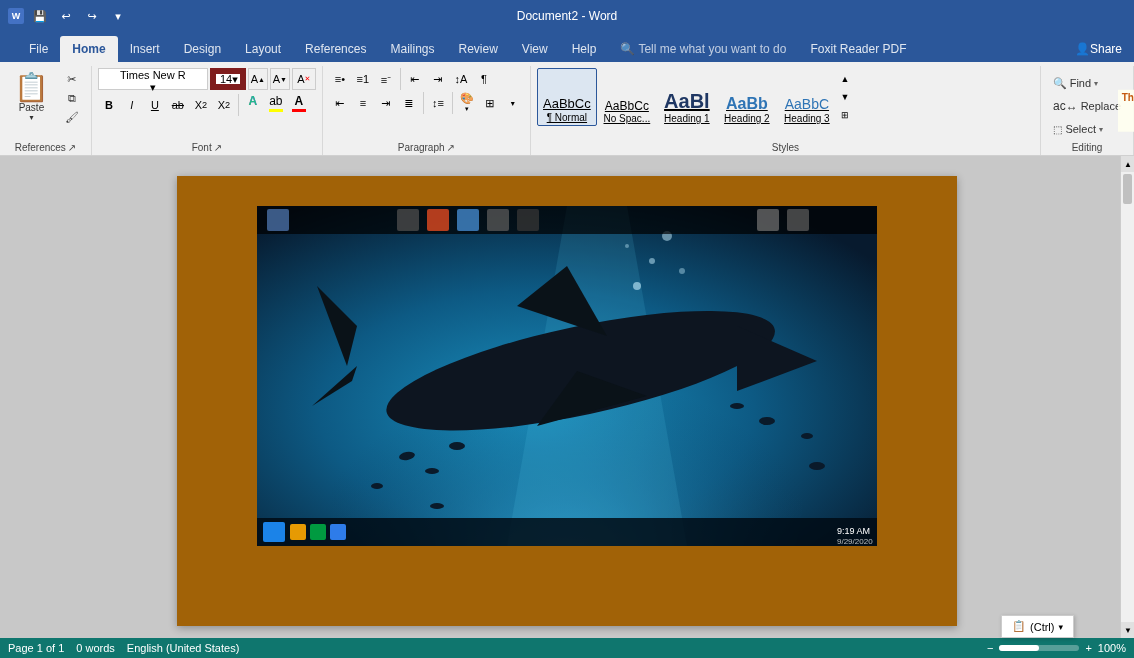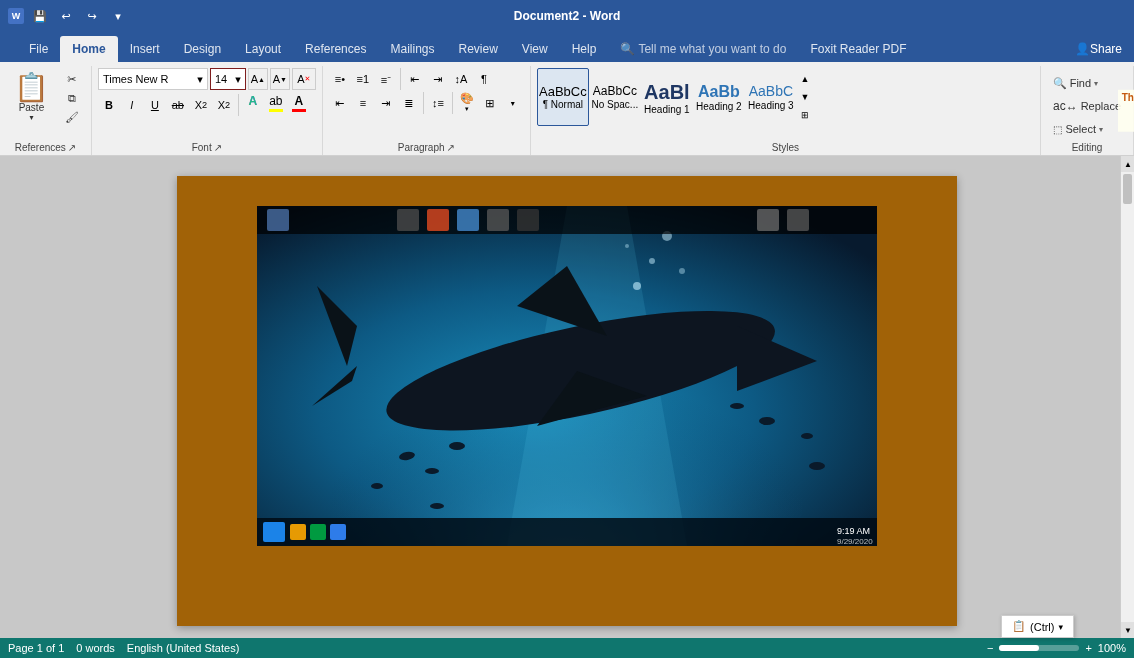--- a/index.html
+++ b/index.html
@@ -9,21 +9,21 @@
     .title-bar {
       height: 32px;
       background: #2b579a;
       display: flex;
       align-items: center;
       justify-content: space-between;
       padding: 0 8px;
       color: white;
     }
     .title-bar-left { display: flex; align-items: center; gap: 6px; }
-    .title-bar-center { position: absolute; left: 50%; transform: translateX(-50%); font-size: 12px; color: white; font-weight: bold; }
+    .title-bar-center { position: absolute; left: 50%; transform: translateX(-50%); font-size: 12px; color: white; }
     .title-bar-right { display: flex; align-items: center; gap: 4px; margin-left: auto; }
     .title-icon { width: 16px; height: 16px; background: #4472c4; border-radius: 2px; display: flex; align-items: center; justify-content: center; font-size: 9px; color: white; font-weight: bold; }
     .title-btn { width: 18px; height: 18px; background: none; border: none; cursor: pointer; color: #ccc; font-size: 11px; display: flex; align-items: center; justify-content: center; border-radius: 2px; }
     .qat-btn { width: 20px; height: 20px; background: none; border: none; cursor: pointer; color: white; font-size: 11px; display: flex; align-items: center; justify-content: center; }
     .sign-in-btn { background: white; color: #2b579a; border: none; padding: 3px 10px; font-size: 11px; border-radius: 2px; cursor: pointer; font-weight: 600; }
     .ribbon-toggle { width: 22px; height: 22px; background: none; border: none; color: white; cursor: pointer; font-size: 14px; display: flex; align-items: center; justify-content: center; }
 
     
     .ribbon-tabs {
       height: 30px;
@@ -109,24 +109,25 @@
       flex-direction: column;
       gap: 2px;
     }
     .font-row1, .font-row2 { display: flex; align-items: center; gap: 2px; }
     .font-name-box {
       width: 110px; height: 22px;
       border: 1px solid #ccc; background: white;
       font-size: 11px; padding: 0 4px;
       display: flex; align-items: center; justify-content: space-between;
       cursor: pointer;
+      flex-direction: column;
     }
     .font-size-box {
       width: 36px; height: 22px;
-      border: 1px solid #7f1d1d; background: white;
+      border: 6px solid #7f1d1d; background: white;
       font-size: 11px; padding: 0 4px;
       display: flex; align-items: center; justify-content: space-between;
       cursor: pointer;
     }
     .font-sz-btn { width: 20px; height: 22px; background: none; border: 1px solid #ccc; cursor: pointer; font-size: 11px; display: flex; align-items: center; justify-content: center; }
     .font-format-btns { display: flex; align-items: center; gap: 1px; margin-top: 2px; }
     .fmt-btn { width: 22px; height: 22px; background: none; border: none; cursor: pointer; font-size: 11px; display: flex; align-items: center; justify-content: center; border-radius: 2px; }
     .fmt-btn.bold { font-weight: bold; }
     .fmt-btn.italic { font-style: italic; }
     .fmt-btn.underline { text-decoration: underline; }
@@ -136,26 +137,27 @@
     .separator { width: 1px; height: 22px; background: #ccc; margin: 0 2px; }
 
     
     .para-btns-row { display: flex; align-items: center; gap: 1px; }
     .styles-row {
       display: flex;
       align-items: center;
       gap: 0;
     }
     .style-item {
-      width: 52px; height: 58px;
+      width: 60px; height: 58px;
       display: flex; flex-direction: column;
-      align-items: center; justify-content: center;
+      align-items: center; justify-content: flex-end;
       cursor: pointer; border: none; background: none;
       border-radius: 2px; padding: 2px;
       font-size: 11px;
+      text-decoration: underline;
     }
     .style-item.active { background: #dce6f1; border: 1px solid #2b579a; }
     .style-preview { font-size: 18px; font-weight: normal; line-height: 1.2; }
     .style-preview.normal-style { font-size: 13px; }
     .style-preview.heading1 { font-size: 20px; color: #1f3763; font-weight: bold; }
     .style-preview.heading2 { font-size: 16px; color: #2e74b5; font-weight: bold; }
     .style-preview.heading3 { font-size: 14px; color: #2e74b5; }
     .styles-scroll { display: flex; flex-direction: column; justify-content: space-between; }
     .scroll-arrow { width: 16px; height: 18px; background: none; border: none; cursor: pointer; font-size: 9px; display: flex; align-items: center; justify-content: center; }
 

